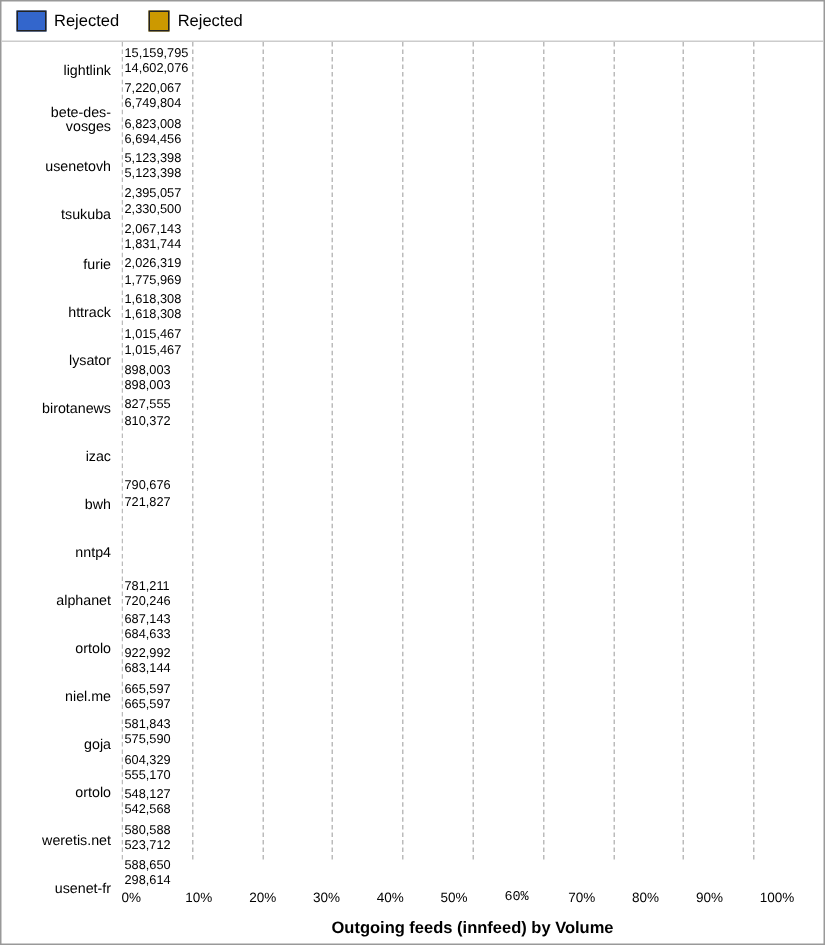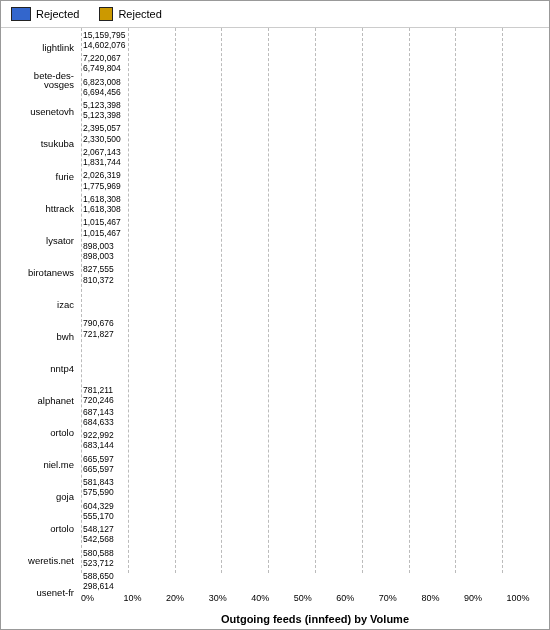--- a/index.html
+++ b/index.html
@@ -330,21 +330,21 @@
           </div>
       </div>
 
       <div style="height:18px;display:flex;padding:0;" id="x-axis-labels">
           <span style="flex: 1 1 0%; font-size: 9px; text-align: left; color: rgb(0, 0, 0);">0%</span>
           <span style="flex: 1 1 0%; font-size: 9px; text-align: left; color: rgb(0, 0, 0);">10%</span>
           <span style="flex: 1 1 0%; font-size: 9px; text-align: left; color: rgb(0, 0, 0);">20%</span>
           <span style="flex: 1 1 0%; font-size: 9px; text-align: left; color: rgb(0, 0, 0);">30%</span>
           <span style="flex: 1 1 0%; font-size: 9px; text-align: left; color: rgb(0, 0, 0);">40%</span>
           <span style="flex: 1 1 0%; font-size: 9px; text-align: left; color: rgb(0, 0, 0);">50%</span>
-          <span style="flex: 1 1 0%; font-size: 9px; text-align: left; color: rgb(0, 0, 0);">60%</span>
+          <span style="flex: 1 1 0%; font-size: 9px; text-align: left; color: rgb(0, 0, 0); font-family: Liberation Mono, monospace;">60%</span>
           <span style="flex: 1 1 0%; font-size: 9px; text-align: left; color: rgb(0, 0, 0);">70%</span>
           <span style="flex: 1 1 0%; font-size: 9px; text-align: left; color: rgb(0, 0, 0);">80%</span>
           <span style="flex: 1 1 0%; font-size: 9px; text-align: left; color: rgb(0, 0, 0);">90%</span>
           <span style="flex: 1 1 0%; font-size: 9px; text-align: left; color: rgb(0, 0, 0);">100%</span>
         </div>
 
       <div class="x-title">Outgoing feeds (innfeed) by Volume</div>
     </div>
   </div>
 </div>

